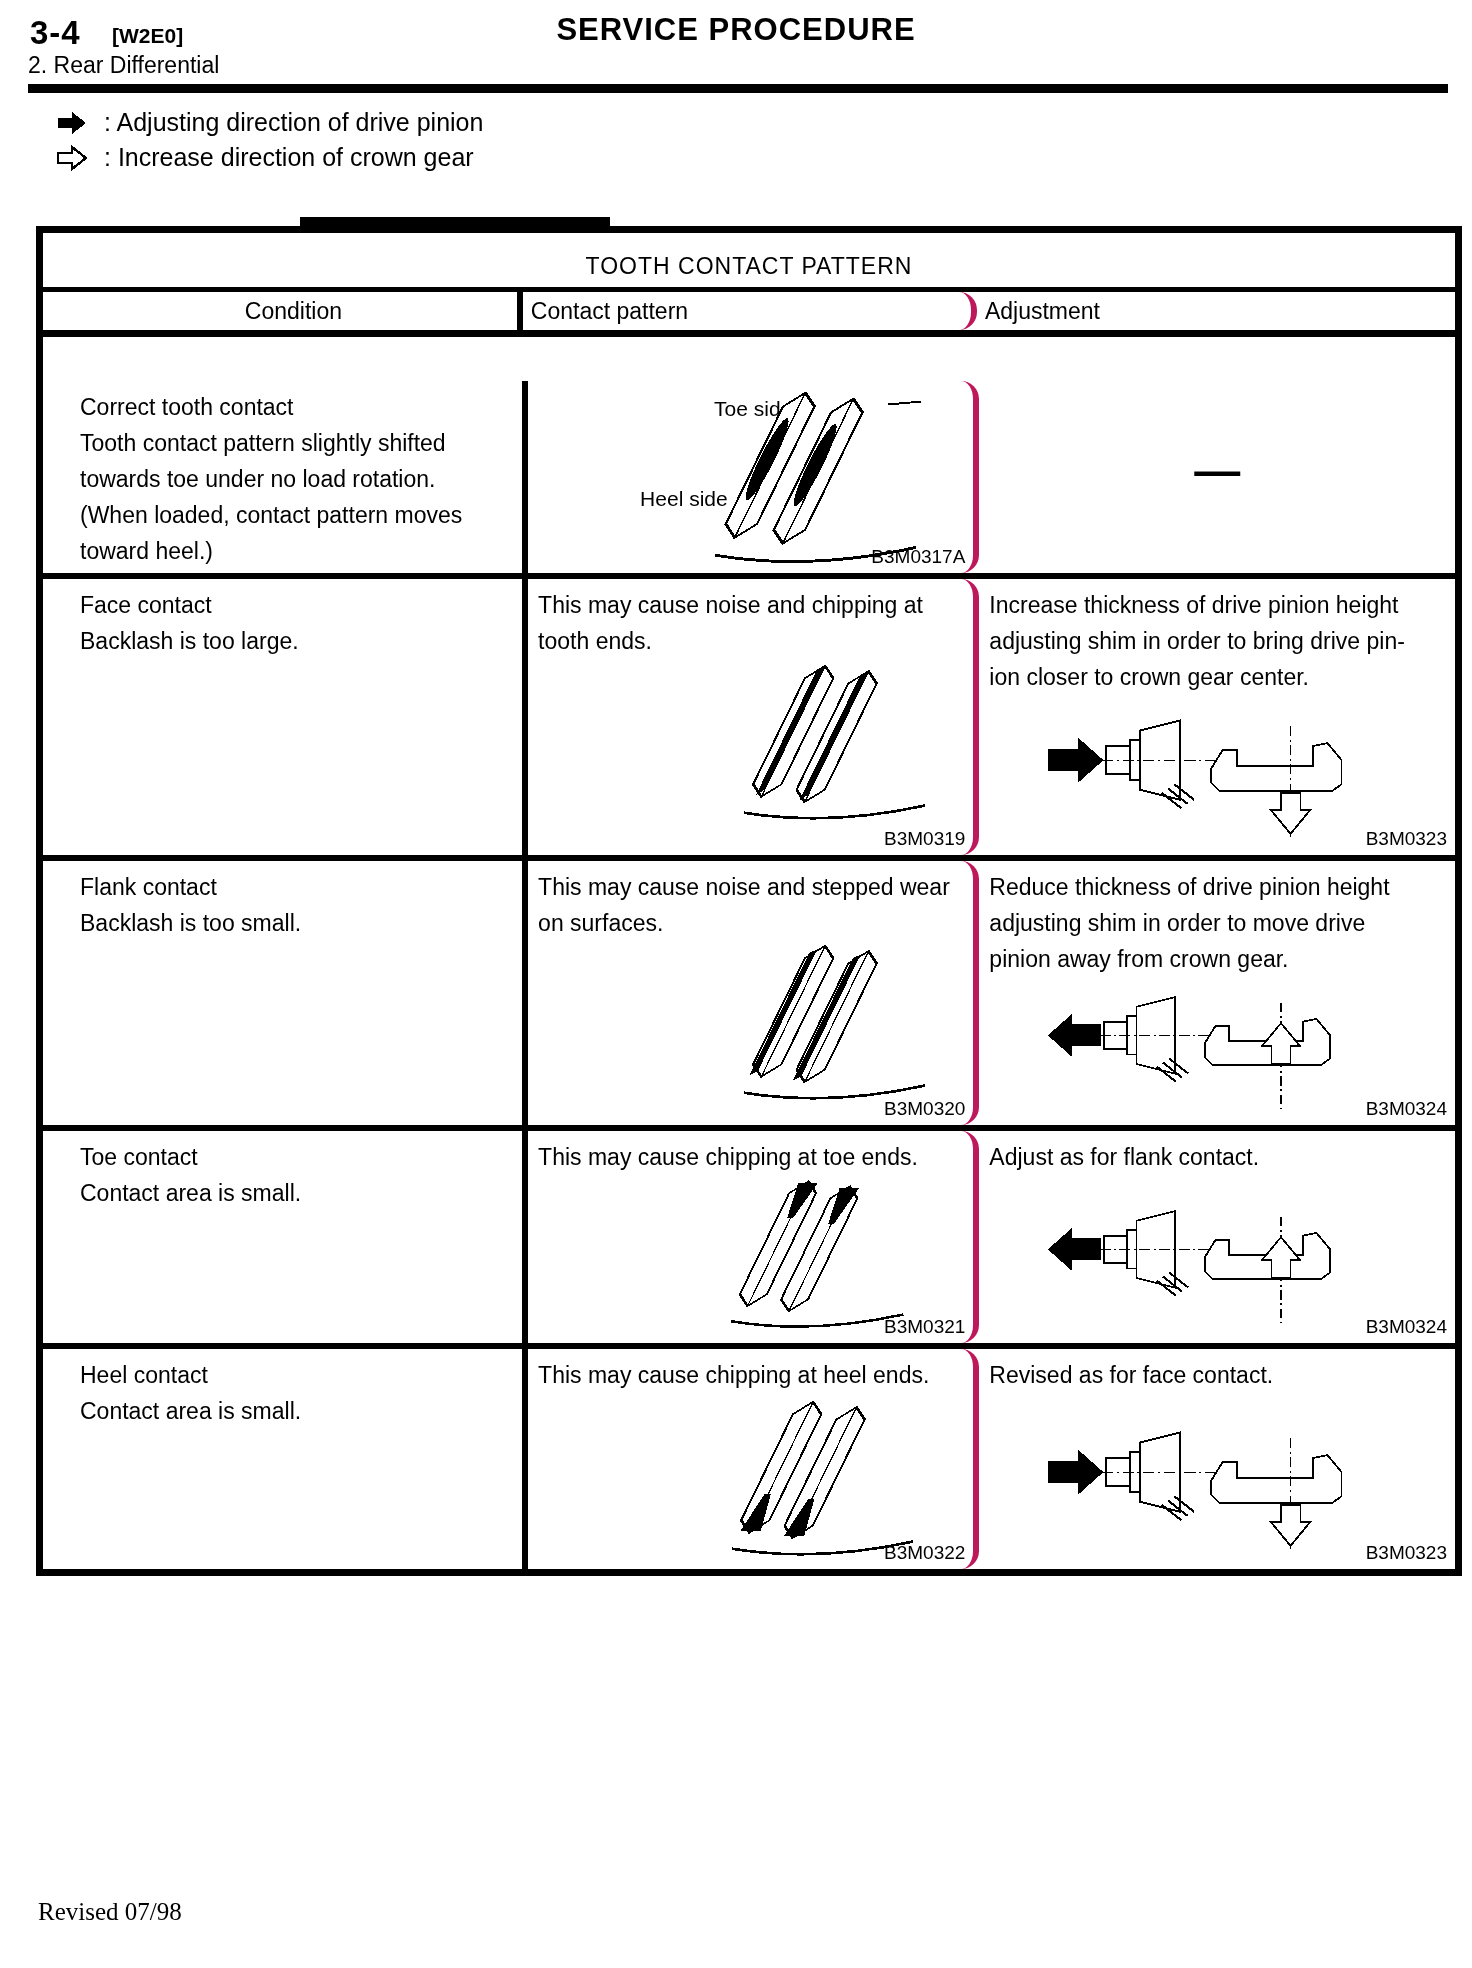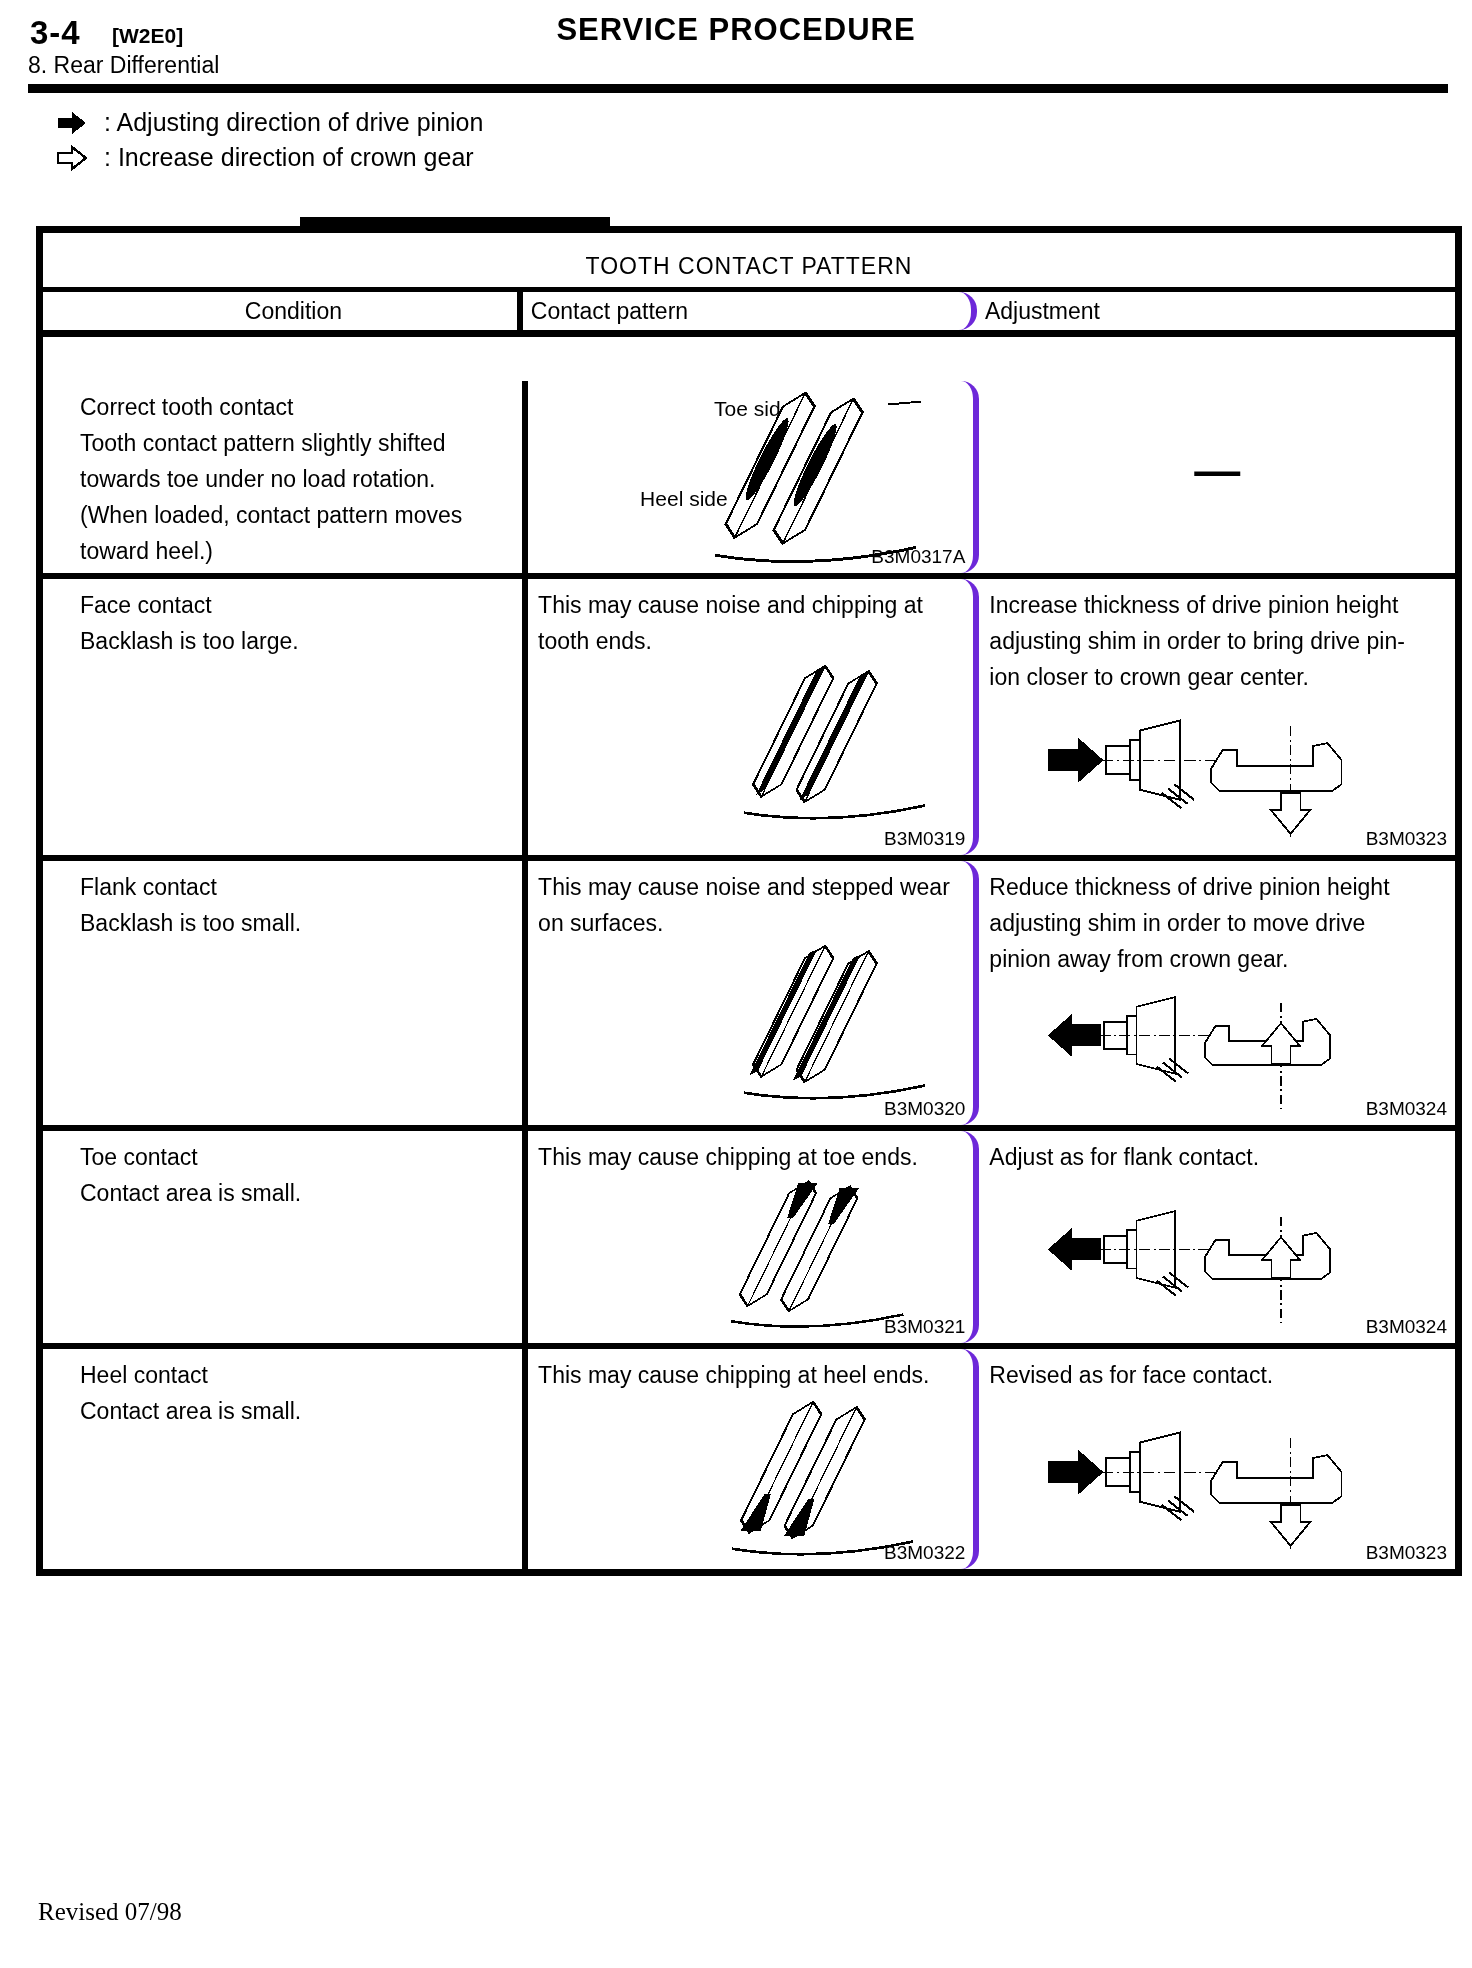--- a/index.html
+++ b/index.html
@@ -17,21 +17,21 @@
   
   .legend-row{display:flex;align-items:center;gap:16px;font-size:25px;}
   .legend-row svg{display:block;}
   
   .ptable{left:36px;top:226px;width:1412px;border:7px solid #000;}
   .t-title{height:34px;border-bottom:5px solid #000;text-align:center;font-size:23px;padding-top:20px;letter-spacing:1px;}
   .t-head{display:flex;height:38px;border-bottom:7px solid #000;font-size:23px;}
   .trow{display:flex;border-bottom:6px solid #000;position:relative;}
   .trow:last-child{border-bottom:none;}
   .c1{width:461px;border-right:6px solid #000;position:relative;padding-left:27px;}
-  .c2{width:454px;border-right:6px solid #6d28d9;position:relative;border-radius:18px;}
+  .c2{width:454px;border-right:6px solid #be185d;position:relative;border-radius:18px;}
   .c3{width:485px;position:relative;}
   .hc{display:flex;align-items:center;}
   .hc.center{justify-content:center;}
   .hc.left{padding-left:8px;}
   .celltext{padding:8px 10px 0 10px;font-size:23px;line-height:36px;white-space:pre-line;}
   .figcode{position:absolute;right:8px;bottom:5px;font-size:19px;}
   .dash{width:100%;text-align:center;font-size:46px;font-weight:bold;margin-top:62px;}
   .sidelabel{position:absolute;font-size:21px;}
   .extra-bar{left:300px;top:217px;width:310px;height:9px;background:#000;}
   
@@ -62,21 +62,21 @@
     </g>
     <polygon id="arrow-solid-right" points="10,90 52,90 52,74 88,106 52,138 52,122 10,122" fill="#000"></polygon>
     <polygon id="arrow-solid-left" points="88,90 46,90 46,74 10,106 46,138 46,122 88,122" fill="#000"></polygon>
     <polygon id="arrow-outline-down" points="338,152 366,152 366,176 380,176 352,210 324,176 338,176" fill="#fff" stroke="#000" stroke-width="2.6"></polygon>
     <polygon id="arrow-outline-up" points="338,148 366,148 366,122 380,122 352,88 324,122 338,122" fill="#fff" stroke="#000" stroke-width="2.6"></polygon>
   </defs>
 </svg>
 
 <div class="abs sec-num">3-4</div>
 <div class="abs sec-code">[W2E0]</div>
-<div class="abs sec-sub">8. Rear Differential</div>
+<div class="abs sec-sub">2. Rear Differential</div>
 <div class="abs page-title">SERVICE PROCEDURE</div>
 <div class="abs header-rule"></div>
 
 <div class="abs" style="left:56px;top:108px;">
   <div class="legend-row">
     <svg width="32" height="26" viewBox="0 0 32 26">
       <polygon points="2,8 16,8 16,2 30,13 16,24 16,18 2,18" fill="#000"></polygon>
     </svg>
     <span>: Adjusting direction of drive pinion</span>
   </div>

